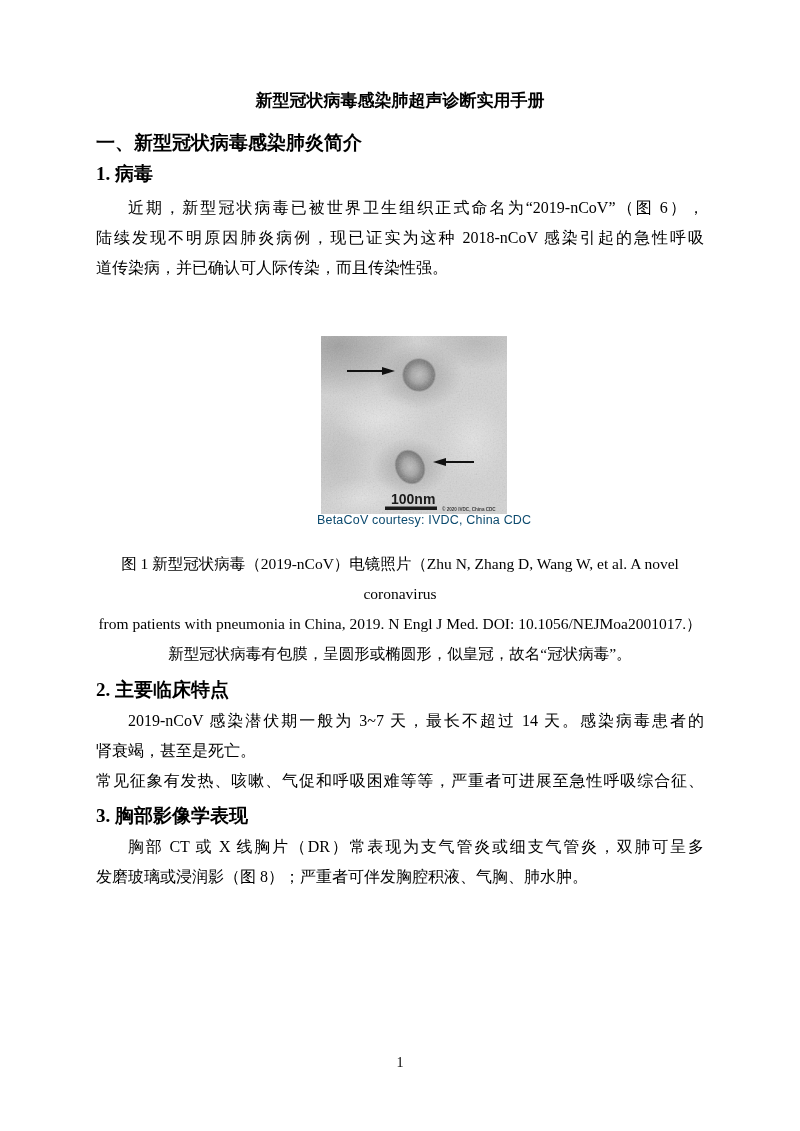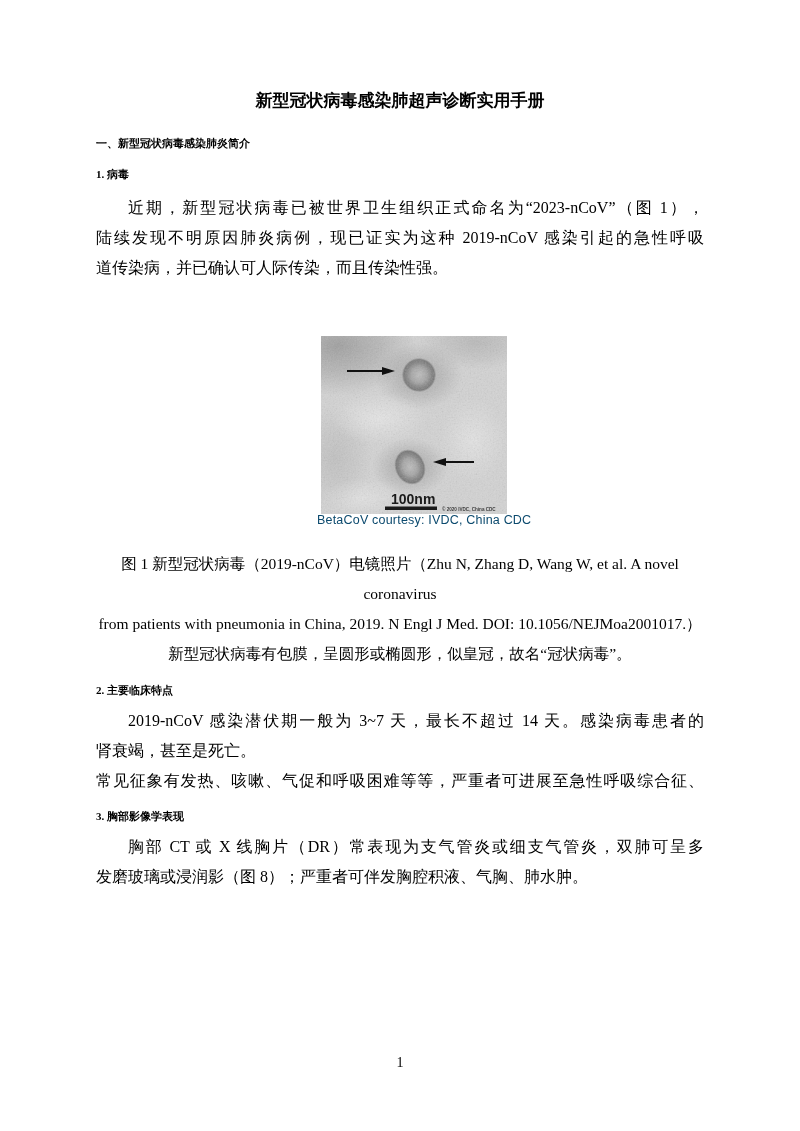--- a/index.html
+++ b/index.html
@@ -11,21 +11,21 @@
   .page {
     position: relative; width: 800px; height: 1131px;
     background: #ffffff; overflow: hidden; padding-left: 36px;
   }
   .abs { position: absolute; left: 96px; width: 608px; }
 
   .doc-title {
     top: 88px; font-size: 17px; font-weight: 700;
     text-align: center; line-height: 26px;
   }
-  .heading { font-size: 11px; font-weight: 700; line-height: 24px; }
+  .heading { font-size: 19px; font-weight: 700; line-height: 24px; }
   .h-sec1    { top: 131px; }
   .h-virus   { top: 162px; }
   .h-clinical{ top: 678px; }
   .h-imaging { top: 804px; }
 
   .para  { font-size: 16px; }
   .para .line {
     line-height: 30px;
     text-align: justify; text-align-last: justify;
     white-space: normal;
@@ -61,22 +61,22 @@
 
 <div class="page">
 
   <div class="abs doc-title">新型冠状病毒感染肺超声诊断实用手册</div>
 
   <div class="abs heading h-sec1">一、新型冠状病毒感染肺炎简介</div>
 
   <div class="abs heading h-virus">1. 病毒</div>
 
   <div class="abs para p-virus">
-      <div class="line indent">近期，新型冠状病毒已被世界卫生组织正式命名为“2023-nCoV”（图 1），</div>
-      <div class="line">陆续发现不明原因肺炎病例，现已证实为这种 2019-nCoV 感染引起的急性呼吸</div>
+      <div class="line indent">近期，新型冠状病毒已被世界卫生组织正式命名为“2019-nCoV”（图 6），</div>
+      <div class="line">陆续发现不明原因肺炎病例，现已证实为这种 2018-nCoV 感染引起的急性呼吸</div>
       <div class="line last">道传染病，并已确认可人际传染，而且传染性强。</div>
     </div>
 
   <figure class="figure-block">
     <svg class="em-svg" width="186" height="178" viewBox="0 0 186 178" xmlns="http://www.w3.org/2000/svg">
       <defs>
         <filter id="grain" x="0" y="0" width="100%" height="100%">
           <feTurbulence type="fractalNoise" baseFrequency="0.65" numOctaves="3" seed="11" stitchTiles="stitch"></feTurbulence>
           <feColorMatrix type="saturate" values="0"></feColorMatrix>
           <feComponentTransfer>

